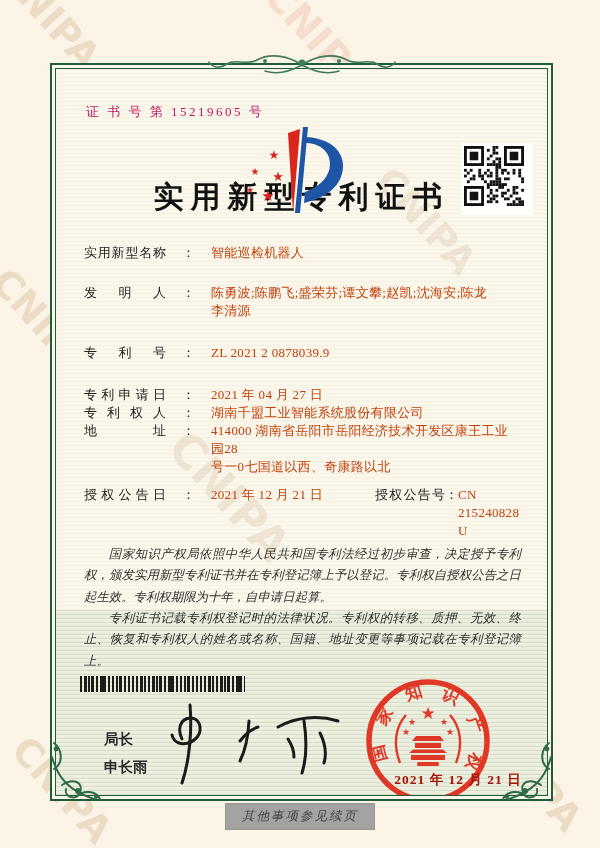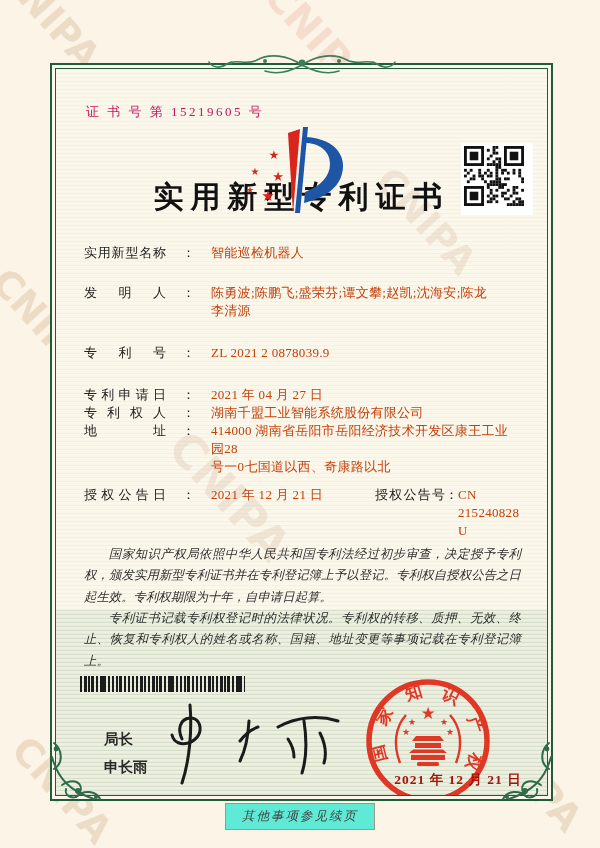--- a/index.html
+++ b/index.html
@@ -65,21 +65,21 @@
   .signature{position:absolute;left:96px;top:596px;width:200px;height:92px;}
   .seal{position:absolute;left:306px;top:572px;width:132px;height:132px;}
   .seal-date{position:absolute;left:300px;top:668px;width:204px;text-align:center;
              font-size:13.5px;font-weight:bold;letter-spacing:1px;color:#a51408;}
   
   .orn-top{position:absolute;left:50%;top:-14px;transform:translateX(-50%);z-index:3;}
   .orn-bl{position:absolute;left:-4px;bottom:-4px;z-index:3;}
   .orn-br{position:absolute;right:-4px;bottom:-4px;z-index:3;transform:scaleX(-1);}
   
   .cont-note{position:absolute;left:50%;bottom:18px;transform:translateX(-50%);
-             border:1px solid #9a9a8c;background:#5eead4;padding:4px 16px;
+             border:1px solid #9a9a8c;background:#a3a3a3;padding:4px 16px;
              font-size:12.5px;font-style:italic;color:#444;letter-spacing:2px;z-index:1;}
 </style>
 </head>
 <body>
 
 <span class="wm wm1">CNIPA</span>
 <span class="wm wm2">CNIPA</span>
 <span class="wm wm4">CNIPA</span>
 <span class="wm wm6">CNIPA</span>
 <span class="wm wm7">CNIPA</span>

